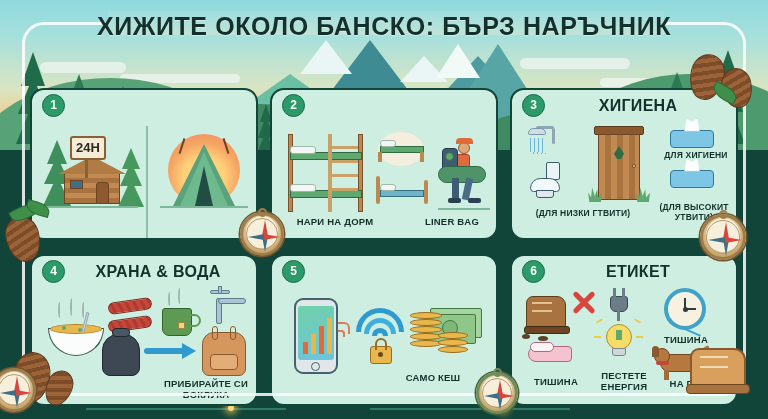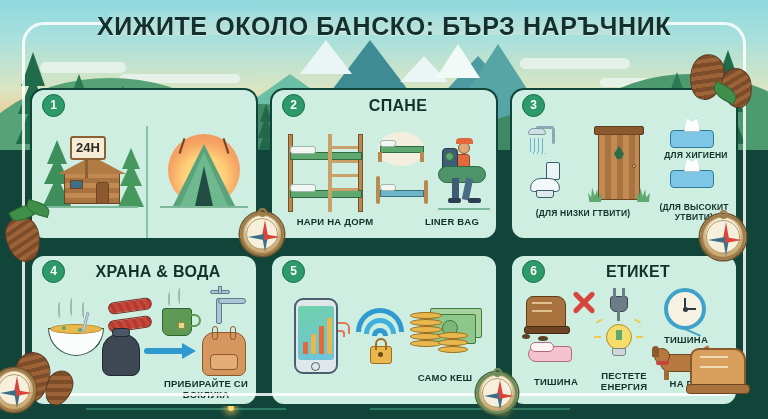--- a/index.html
+++ b/index.html
@@ -229,21 +229,20 @@
       <div class="mtn" style="left:148px;top:62px;border-width:0 24px 54px 24px;border-bottom-color:#6fb98e;"></div>
       <div class="mtn" style="left:163px;top:76px;border-width:0 9px 40px 9px;border-bottom-color:#214d45;"></div>
       <div class="rect" style="left:149px;top:48px;width:2px;height:16px;background:#6d4524;transform:rotate(18deg);"></div>
       <div class="rect" style="left:193px;top:48px;width:2px;height:16px;background:#6d4524;transform:rotate(-18deg);"></div>
       <div class="rect" style="left:128px;top:116px;width:88px;height:2px;background:#7fb99c;"></div>
 
     </div>
 
     <div class="panel" style="left:240px;top:0;width:228px;height:152px;">
       <div class="badge">2</div>
-      <div class="ptitle">СПАНЕ</div>
 
       <div class="rect" style="left:16px;top:44px;width:5px;height:78px;background:#b98a50;border:1.2px solid #7a5129;"></div>
       <div class="rect" style="left:86px;top:44px;width:5px;height:78px;background:#b98a50;border:1.2px solid #7a5129;"></div>
       <div class="rect" style="left:18px;top:62px;width:72px;height:8px;background:#5fa86f;border:1.2px solid #2f6b40;"></div>
       <div class="rect" style="left:18px;top:56px;width:26px;height:8px;background:#f2f7f4;border:1.2px solid #9fb8ab;border-radius:3px;"></div>
       <div class="rect" style="left:18px;top:100px;width:72px;height:8px;background:#5fa86f;border:1.2px solid #2f6b40;"></div>
       <div class="rect" style="left:18px;top:94px;width:26px;height:8px;background:#f2f7f4;border:1.2px solid #9fb8ab;border-radius:3px;"></div>
       <div class="rect" style="left:56px;top:44px;width:4px;height:78px;background:#c9a068;"></div>
       <div class="rect" style="left:60px;top:56px;width:26px;height:3px;background:#c9a068;"></div>
       <div class="rect" style="left:60px;top:70px;width:26px;height:3px;background:#c9a068;"></div>
@@ -272,20 +271,21 @@
       <div class="rect" style="left:176px;top:108px;width:13px;height:5px;background:#2c3f52;border-radius:2px;"></div>
       <div class="rect" style="left:196px;top:108px;width:13px;height:5px;background:#2c3f52;border-radius:2px;"></div>
       <div class="rect" style="left:166px;top:118px;width:52px;height:2px;background:#7fb99c;"></div>
 
       <div class="cap" style="left:8px;top:126px;width:110px;">НАРИ НА ДОРМ</div>
       <div class="cap" style="left:136px;top:126px;width:88px;">LINER BAG</div>
     </div>
 
     <div class="panel" style="left:480px;top:0;width:228px;height:152px;">
       <div class="badge">3</div>
+      <div class="ptitle">ХИГИЕНА</div>
 
       <div class="rect" style="left:40px;top:38px;width:3px;height:16px;background:#8fa6b5;border-radius:2px;"></div>
       <div class="rect" style="left:24px;top:36px;width:18px;height:3px;background:#8fa6b5;border-radius:2px;"></div>
       <div class="rect" style="left:16px;top:38px;width:18px;height:7px;background:#cfdde5;border:1.2px solid #7c94a4;border-radius:9px 9px 3px 3px;"></div>
       <div style="position:absolute;left:18px;top:48px;width:16px;height:16px;background:repeating-linear-gradient(92deg,#6fb4d6 0 1px,transparent 1px 4px);"></div>
 
       <div class="rect" style="left:34px;top:72px;width:14px;height:18px;background:#eaf3f6;border:1.5px solid #3d5b6b;border-radius:2px;"></div>
       <div class="rect" style="left:18px;top:88px;width:30px;height:14px;background:#f3f9fb;border:1.5px solid #3d5b6b;border-radius:14px 14px 5px 5px;"></div>
       <div class="rect" style="left:24px;top:100px;width:18px;height:8px;background:#dde9ee;border:1.5px solid #3d5b6b;border-radius:0 0 3px 3px;"></div>
 
@@ -379,21 +379,21 @@
       <div class="circ" style="left:170px;top:64px;width:16px;height:16px;background:#7db878;border:1.2px solid #3f7a3f;"></div>
       <div class="rect" style="left:138px;top:56px;width:32px;height:7px;background:#e8b84d;border:1.5px solid #9c6c1f;border-radius:50%;"></div>
       <div class="rect" style="left:138px;top:63px;width:32px;height:7px;background:#e8b84d;border:1.5px solid #9c6c1f;border-radius:50%;"></div>
       <div class="rect" style="left:138px;top:70px;width:32px;height:7px;background:#e8b84d;border:1.5px solid #9c6c1f;border-radius:50%;"></div>
       <div class="rect" style="left:138px;top:77px;width:32px;height:7px;background:#e8b84d;border:1.5px solid #9c6c1f;border-radius:50%;"></div>
       <div class="rect" style="left:138px;top:84px;width:32px;height:7px;background:#e8b84d;border:1.5px solid #9c6c1f;border-radius:50%;"></div>
       <div class="rect" style="left:166px;top:76px;width:30px;height:7px;background:#e8b84d;border:1.5px solid #9c6c1f;border-radius:50%;"></div>
       <div class="rect" style="left:166px;top:83px;width:30px;height:7px;background:#e8b84d;border:1.5px solid #9c6c1f;border-radius:50%;"></div>
       <div class="rect" style="left:166px;top:90px;width:30px;height:7px;background:#e8b84d;border:1.5px solid #9c6c1f;border-radius:50%;"></div>
 
-      <div class="cap" style="left:128px;top:116px;width:90px;">САМО КЕШ</div>
+      <div class="cap" style="left:116px;top:116px;width:90px;">САМО КЕШ</div>
     </div>
 
     <div class="panel" style="left:480px;top:166px;width:228px;height:152px;">
       <div class="badge">6</div>
       <div class="ptitle">ЕТИКЕТ</div>
 
       <div style="position:absolute;left:14px;top:40px;width:40px;height:36px;background:#a9733f;border:1.8px solid #5f3d1c;border-radius:7px 9px 4px 4px;"></div>
       <div class="rect" style="left:12px;top:70px;width:46px;height:8px;background:#6d4524;border:1.5px solid #432a13;border-radius:3px;"></div>
       <div class="rect" style="left:20px;top:46px;width:20px;height:2px;background:#e0c08c;"></div>
       <div class="rect" style="left:20px;top:54px;width:20px;height:2px;background:#e0c08c;"></div>

